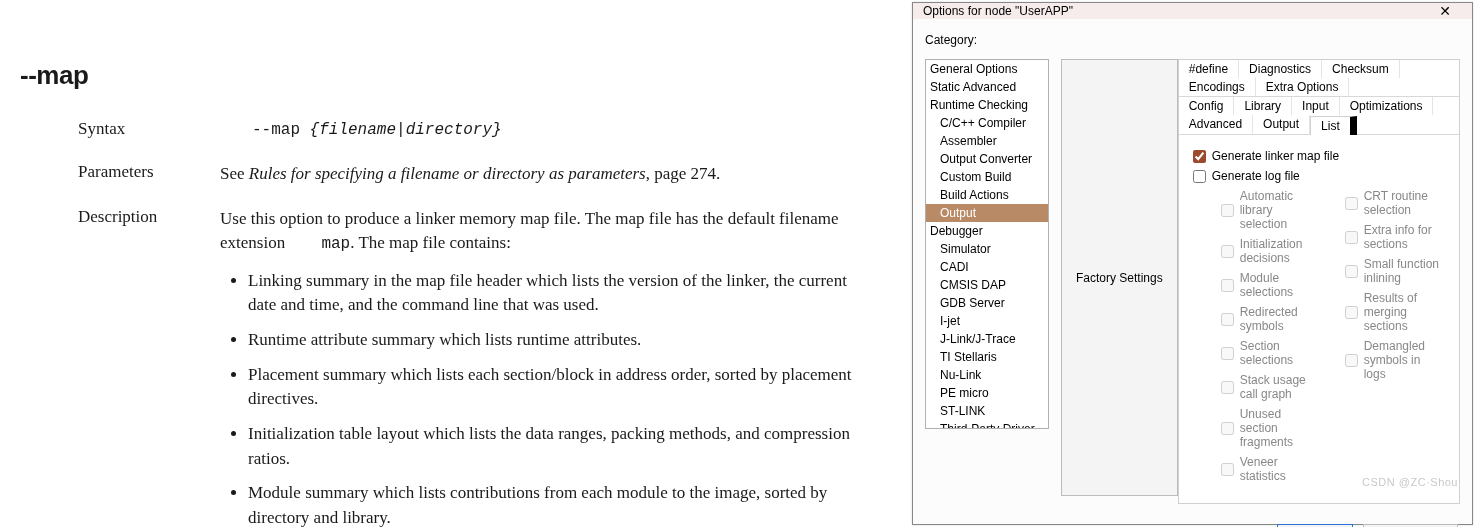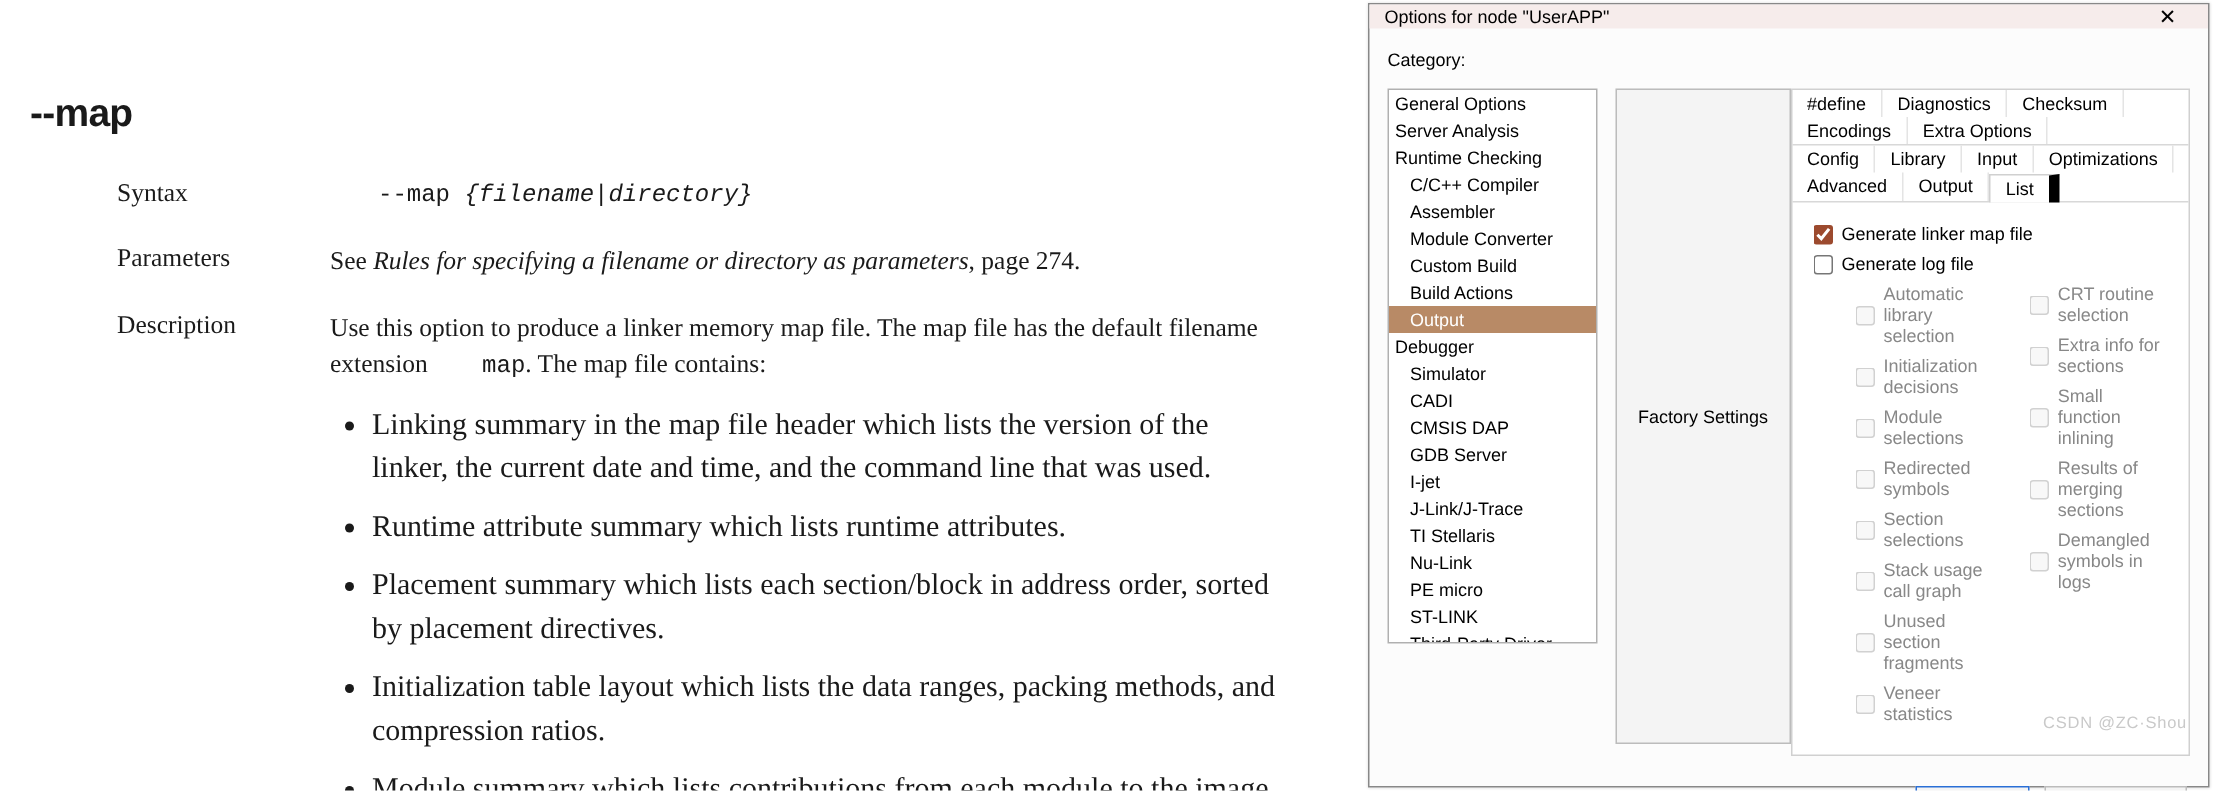--- a/index.html
+++ b/index.html
@@ -8,30 +8,30 @@
 
 .doc { position: absolute; left: 0; top: 0; width: 900px; padding: 30px 20px 20px 20px; font-family: Georgia, 'Times New Roman', serif; color: #1a1a1a; }
 .doc h1 { font-family: Arial, Helvetica, sans-serif; font-weight: 700; font-size: 26px; margin: 30px 0 28px 0; letter-spacing: -0.5px; }
 .doc .row { display: flex; margin-bottom: 20px; }
 .doc .lab { width: 200px; flex: 0 0 200px; font-family: Georgia, serif; font-size: 17px; padding-left: 58px; }
 .doc .val { flex: 1; font-size: 17px; line-height: 1.45; padding-right: 20px; }
 .doc .mono { font-family: "Courier New", Courier, monospace; font-size: 16px; margin-left: 32px; }
 .doc .mono .arg { font-style: italic; }
 .doc .ital { font-style: italic; }
 .doc ul { list-style: disc; margin: 12px 0 0 28px; }
-.doc ul li { font-size: 20px; line-height: 1.45; margin-bottom: 10px; }
+.doc ul li { font-size: 17px; line-height: 1.45; margin-bottom: 10px; }
 
 
 .dialog { position: absolute; right: 2px; top: 2px; width: 561px; height: 523px; border: 1px solid #888; background: #fcfcfc; box-shadow: 0 0 2px rgba(0,0,0,.15); font-size: 12px; display: flex; flex-direction: column; }
 .titlebar { height: 32px; background: #f6eceb; display: flex; align-items: center; padding: 0 10px; }
 .titlebar .ttl { flex: 1; font-size: 12px; }
 .titlebar .close { width: 34px; text-align: center; font-size: 14px; cursor: pointer; }
 .dlg-body { flex: 1; display: flex; padding: 40px 12px 10px 12px; gap: 12px; position: relative; }
 .catlabel { position: absolute; left: 12px; top: 14px; font-size: 12px; }
-.catbox { width: 140px; height: 370px; border: 1px solid #b0b0b0; background: #fff; overflow: hidden; }
+.catbox { width: 124px; height: 370px; border: 1px solid #b0b0b0; background: #fff; overflow: hidden; }
 .catbox .item { padding: 1px 4px; font-size: 12px; line-height: 16px; white-space: nowrap; cursor: default; }
 .catbox .item.sel { background: #b88a66; color: #fff; }
 .catbox .indent { padding-left: 14px; }
 
 .rightpane { flex: 1; display: flex; flex-direction: row; }
 .toprow { display: flex; justify-content: flex-end; margin-bottom: 8px; }
 .fsbtn { border: 1px solid #bcbcbc; background: #f4f4f4; padding: 3px 14px; font-size: 12px; cursor: pointer; }
 
 .tabsarea { border: 1px solid #d0d0d0; flex: 1; display: flex; flex-direction: column; background: #fff; }
 .tabrow { display: flex; flex-wrap: wrap; font-size: 12px; border-bottom: 1px solid #d8d8d8; }
@@ -91,25 +91,25 @@
   <div class="titlebar">
     <div class="ttl">Options for node "UserAPP"</div>
     <div class="close">✕</div>
   </div>
 
   <div class="dlg-body">
     <div class="catlabel">Category:</div>
 
     <div class="catbox" id="catbox">
         <div class="item">General Options</div>
-        <div class="item">Server Analysis</div>
+        <div class="item">Static Advanced</div>
         <div class="item">Runtime Checking</div>
         <div class="item indent">C/C++ Compiler</div>
         <div class="item indent">Assembler</div>
-        <div class="item indent">Module Converter</div>
+        <div class="item indent">Output Converter</div>
         <div class="item indent">Custom Build</div>
         <div class="item indent">Build Actions</div>
         <div class="item indent sel">Output</div>
         <div class="item">Debugger</div>
         <div class="item indent">Simulator</div>
         <div class="item indent">CADI</div>
         <div class="item indent">CMSIS DAP</div>
         <div class="item indent">GDB Server</div>
         <div class="item indent">I-jet</div>
         <div class="item indent">J-Link/J-Trace</div>

